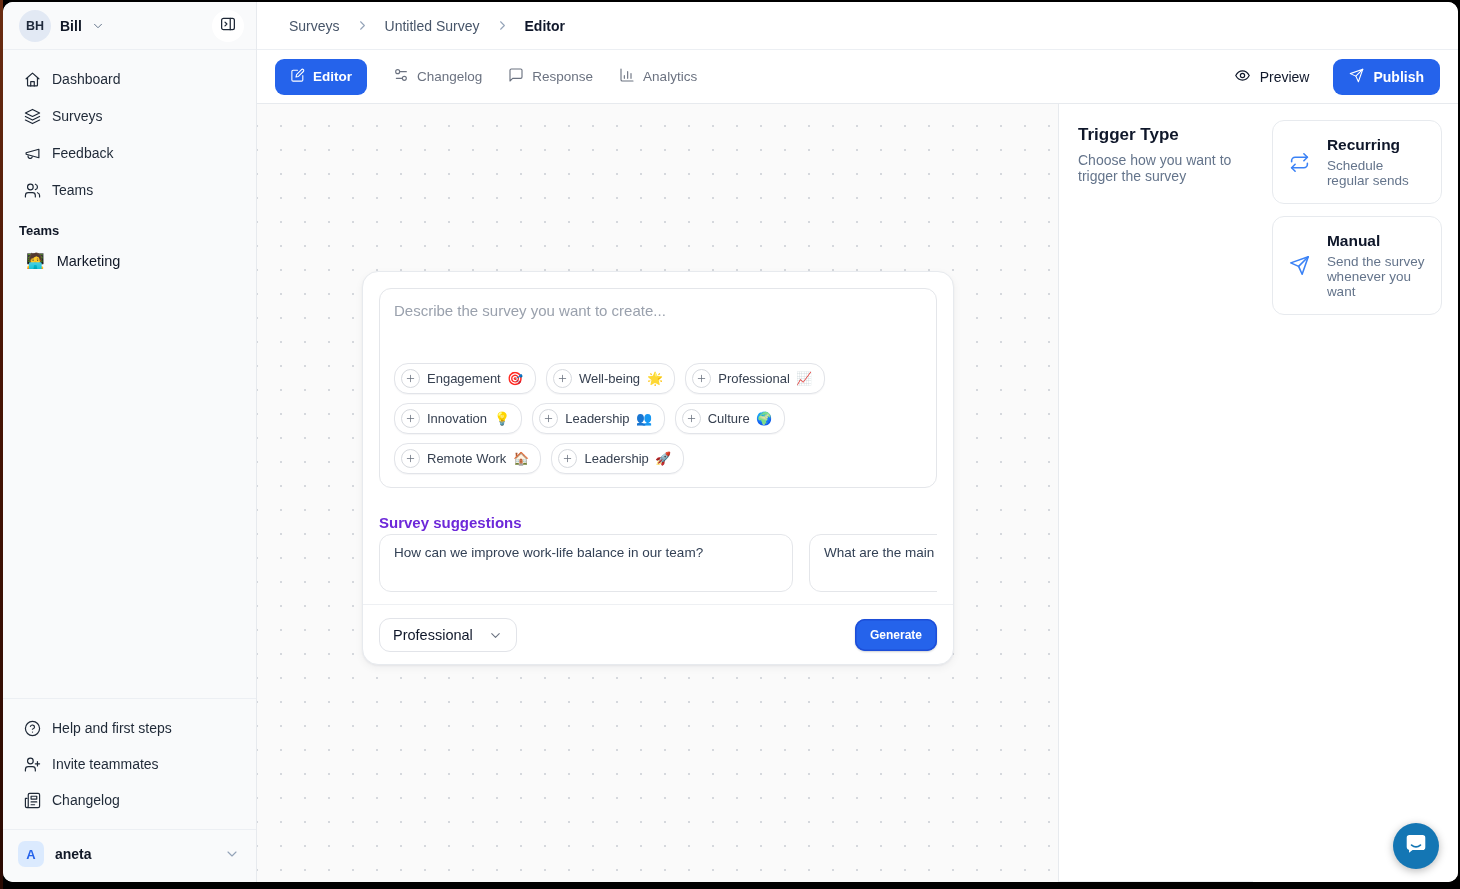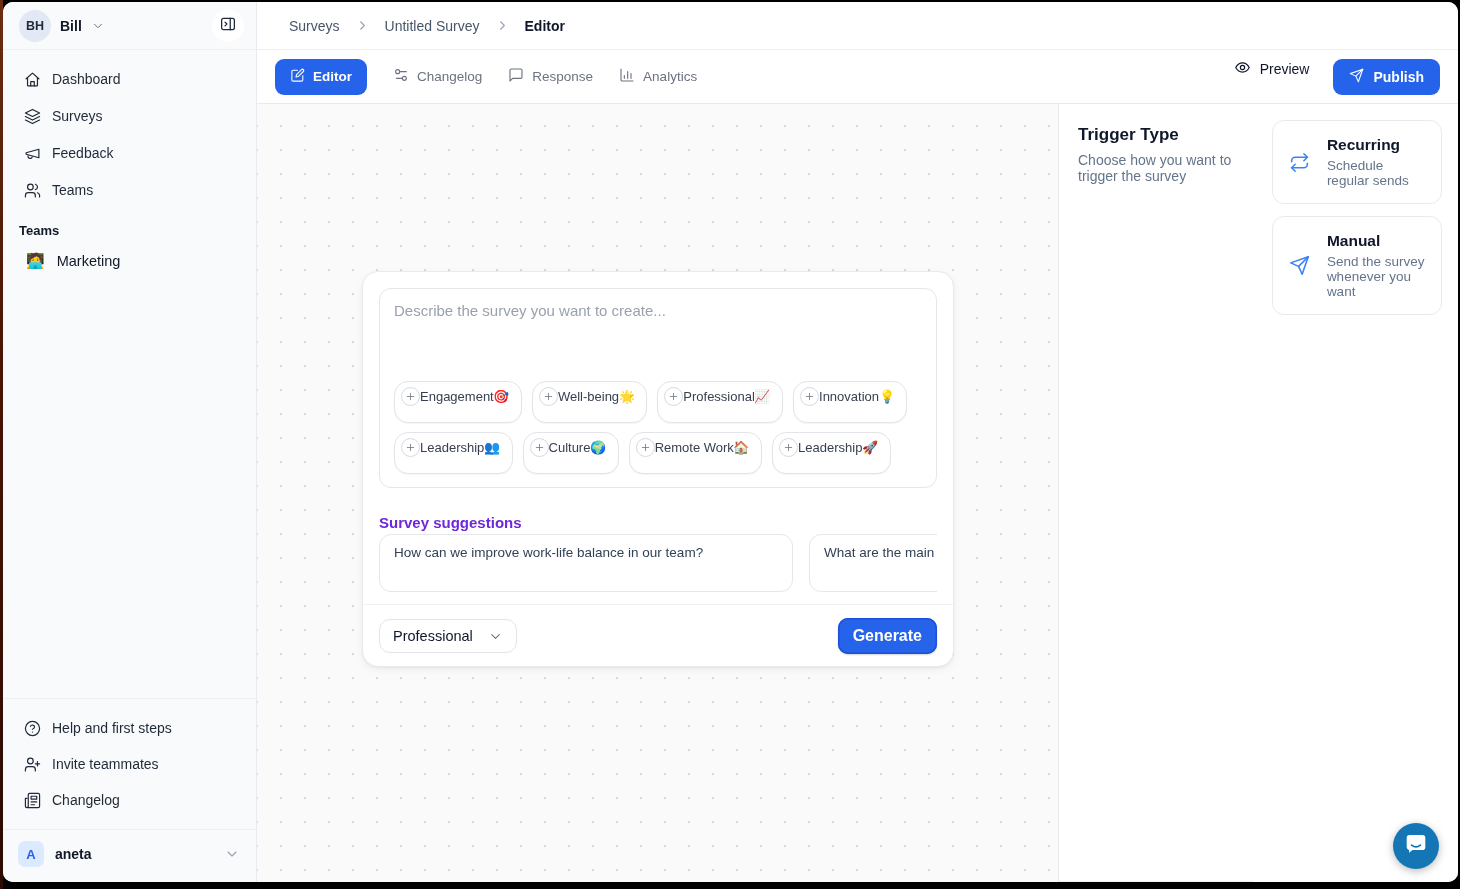--- a/index.html
+++ b/index.html
@@ -45,59 +45,59 @@
   .crumbs { height:48px; display:flex; align-items:center; gap:15px; padding:0 24px 0 32px;
     border-bottom:1px solid #eceff3; background:#fff; flex:0 0 auto; }
   .crumb { font-size:14px; color:#475569; cursor:pointer; }
   .crumb.current { color:#0f172a; font-weight:600; }
   .crumb-sep { color:#94a3b8; display:grid; place-items:center; }
 
   .toolbar { height:54px; display:flex; align-items:center; gap:26px; padding:0 18px;
     border-bottom:1px solid #e7eaee; background:#fff; flex:0 0 auto; }
   .tab { display:flex; align-items:center; gap:8px; color:#6b7280; font-size:13.5px; cursor:pointer; }
   .tab.active { background:var(--accent); color:#fff; font-weight:600; padding:9px 15px; border-radius:9px; }
-  .toolbar-right { margin-left:auto; display:flex; align-items:flex-start; gap:24px; }
+  .toolbar-right { margin-left:auto; display:flex; align-items:center; gap:24px; }
   .preview-btn { display:flex; align-items:center; gap:9px; font-size:14px; color:#0f172a; cursor:pointer; }
   .publish-btn { display:flex; align-items:center; gap:9px; background:var(--accent); color:#fff;
     border-radius:9px; padding:9px 16px; font-size:14px; font-weight:600; border:none; cursor:pointer; }
 
   .content { flex:1; display:flex; min-height:0; }
   .canvas { flex:1; position:relative; overflow:hidden; background-color:#fafafa;
     background-image:radial-gradient(circle,#d5d8dd 1.3px,transparent 1.4px);
     background-size:24px 24px; background-position:12px 10px; }
 
   .builder { position:absolute; left:105px; top:167px; width:592px; background:#fff;
     border:1px solid #e7eaee; border-radius:16px;
     box-shadow:0 1px 2px rgba(15,23,42,.05), 0 3px 8px rgba(15,23,42,.05); }
   .builder-inner { padding:16px 16px 0; }
   .prompt { border:1px solid #e4e6ea; border-radius:12px; height:200px; padding:13px 14px;
     display:flex; flex-direction:column; cursor:text; }
   .placeholder { font-size:15px; color:#9aa1ad; }
   .chips { margin-top:auto; display:flex; flex-wrap:wrap; gap:9px 10px; }
-  .chip { display:inline-flex; align-items:center; background:#fff; border:1px solid #e2e4e9;
-    border-radius:14px; padding:5px 11px 16px 6px; font-size:13px; color:#374151; cursor:pointer;
+  .chip { display:inline-flex; align-items:center; gap:7px; background:#fff; border:1px solid #e2e4e9;
+    border-radius:14px; padding:5px 11px 5px 6px; font-size:13px; color:#374151; cursor:pointer;
     box-shadow:0 1px 1px rgba(15,23,42,.04); }
   .chip-plus { width:19px; height:19px; border:1px solid #d6d9de; border-radius:50%;
     display:grid; place-items:center; color:#6b7280; }
   .chip-emoji { font-size:13px; }
 
   .sug-title { margin:26px 0 3px; font-size:15px; font-weight:600; color:#6d28d9; }
   .sug-row { display:flex; gap:16px; overflow:hidden; }
   .sug-card { flex:0 0 auto; height:58px; border:1px solid #e4e6ea; border-radius:12px;
     padding:10px 14px; font-size:13.5px; color:#334155; background:#fff; cursor:pointer; }
   .sug-card.c1 { width:414px; }
   .sug-card.c2 { width:380px; white-space:nowrap; }
 
   .builder-footer { margin-top:12px; border-top:1px solid #eef0f3; padding:13px 16px 12px;
     display:flex; align-items:center; justify-content:space-between; }
   .tone-select { display:flex; align-items:center; gap:15px; border:1px solid #e2e4e9; border-radius:11px;
     padding:8px 13px; font-size:14.5px; color:#0f172a; background:#fff; cursor:pointer; }
   .tone-select .chev { color:#6b7280; display:grid; place-items:center; }
   .generate-btn { background:var(--accent); color:#fff; border-radius:10px; padding:9px 15px;
-    font-size:16px; font-weight:600; border:none; cursor:pointer;
+    font-size:12px; font-weight:600; border:none; cursor:pointer;
     box-shadow:inset 0 0 0 1.5px #1d4ed8, 0 1px 2px rgba(15,23,42,.2); }
 
   
   .panel { width:400px; flex:0 0 auto; border-left:1px solid #e7eaee; background:#fff; display:flex; flex-direction:row; }
   .panel-head { padding:21px 19px 23px; border-bottom:1px solid #eceff3; }
   .panel-title { font-size:17px; font-weight:700; color:#0f172a; }
   .panel-sub { margin-top:7px; font-size:14px; color:#64748b; }
   .panel-body { padding:16px 16px 16px 19px; display:flex; flex-direction:column; gap:12px; }
   .opt-card { display:flex; align-items:center; gap:17px; border:1px solid #e7eaee; border-radius:12px;
     padding:15px 16px; background:#fff; cursor:pointer; }

